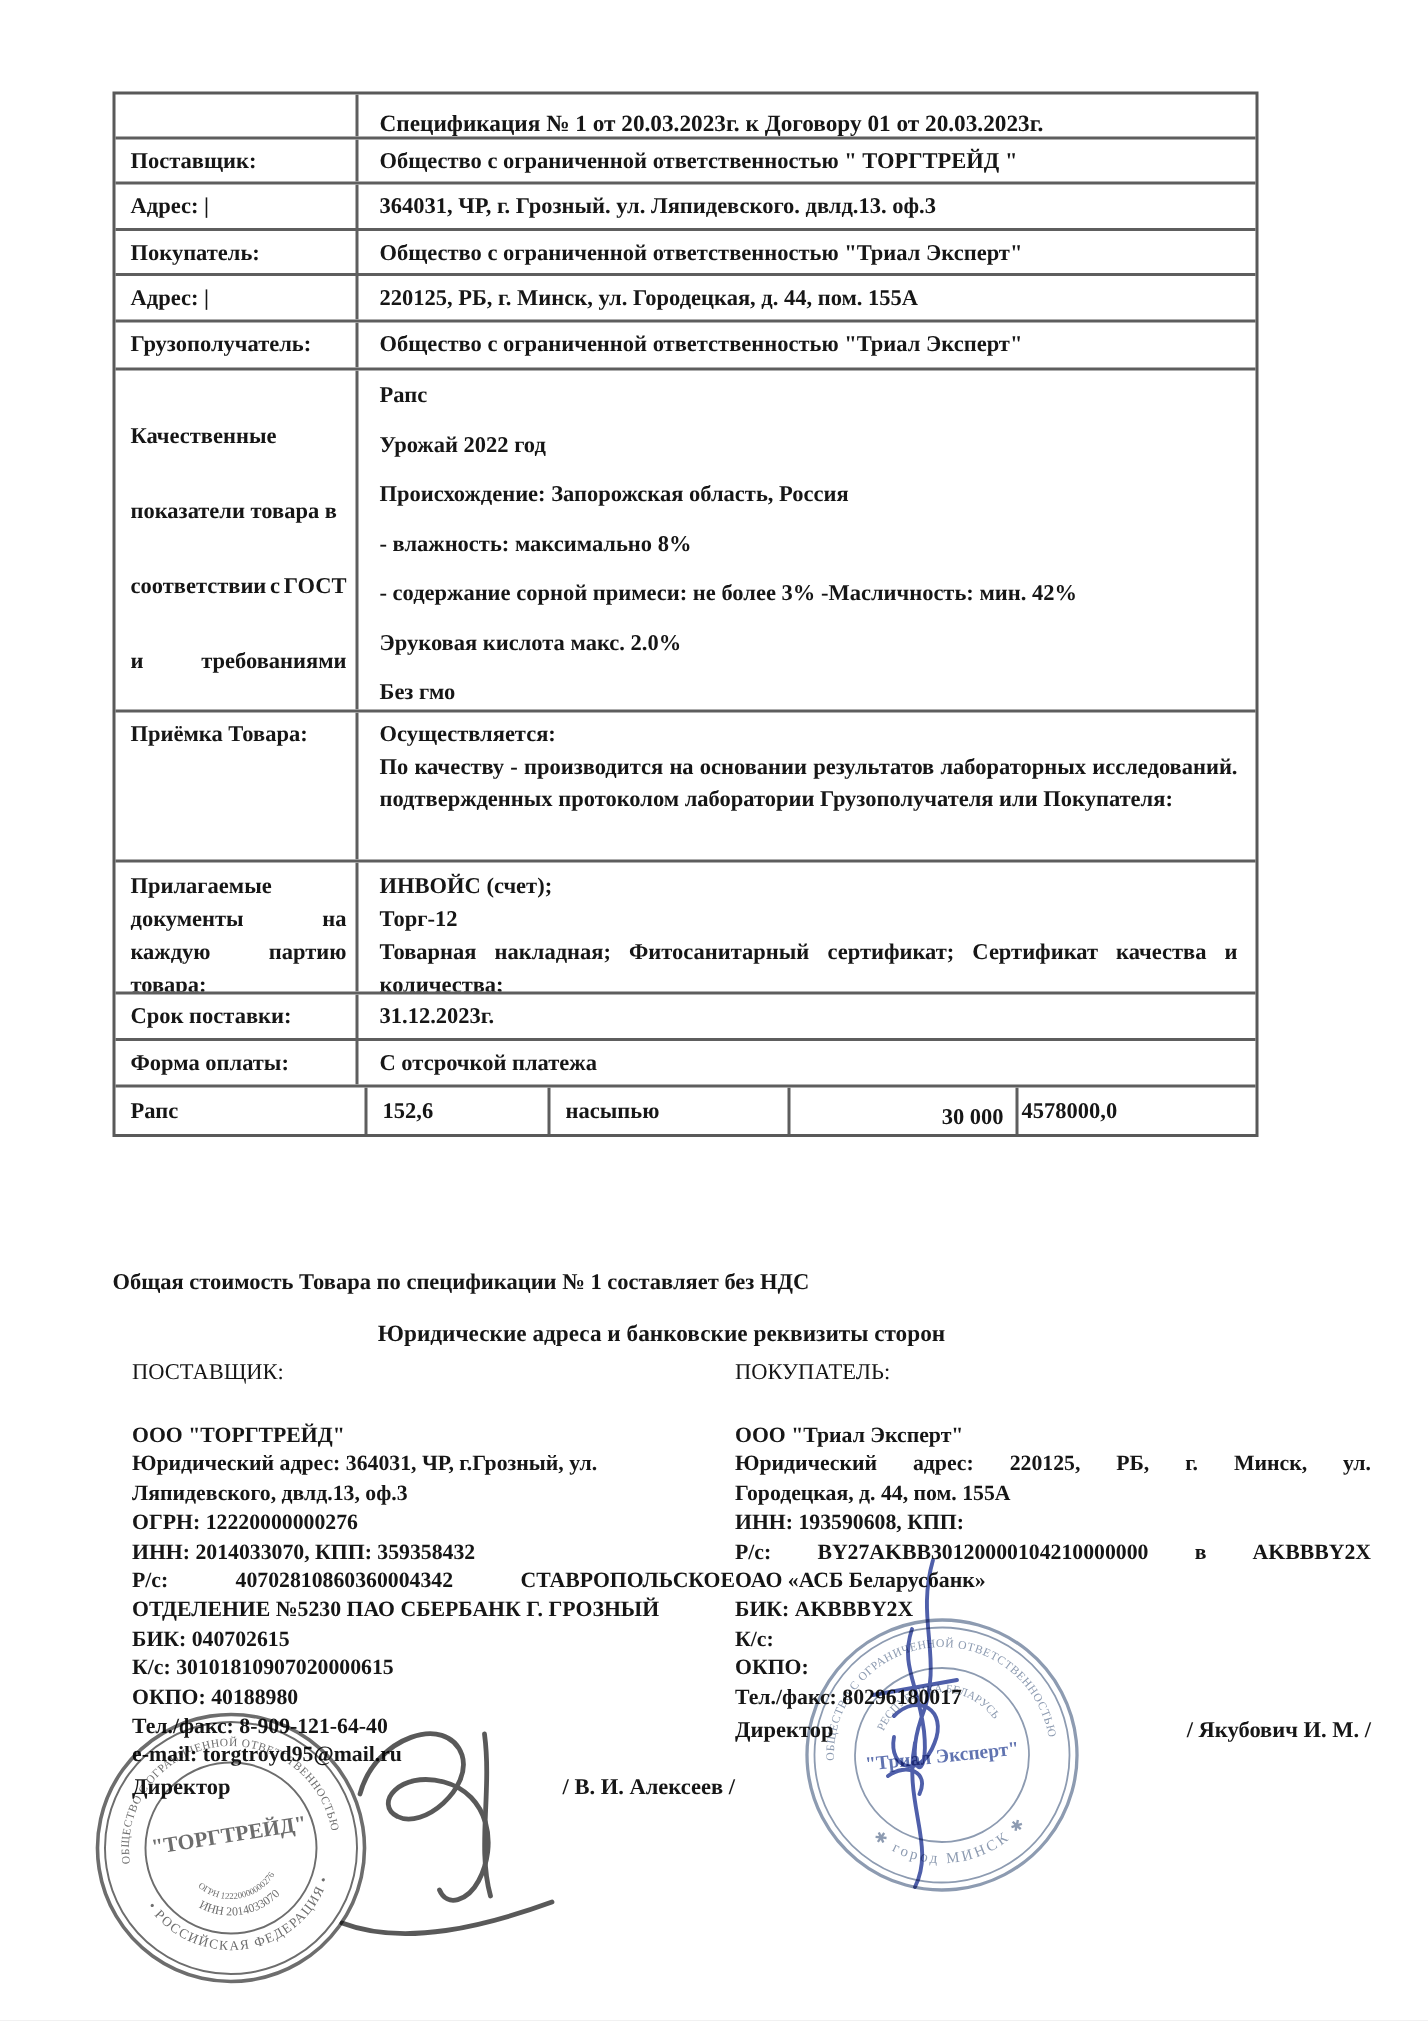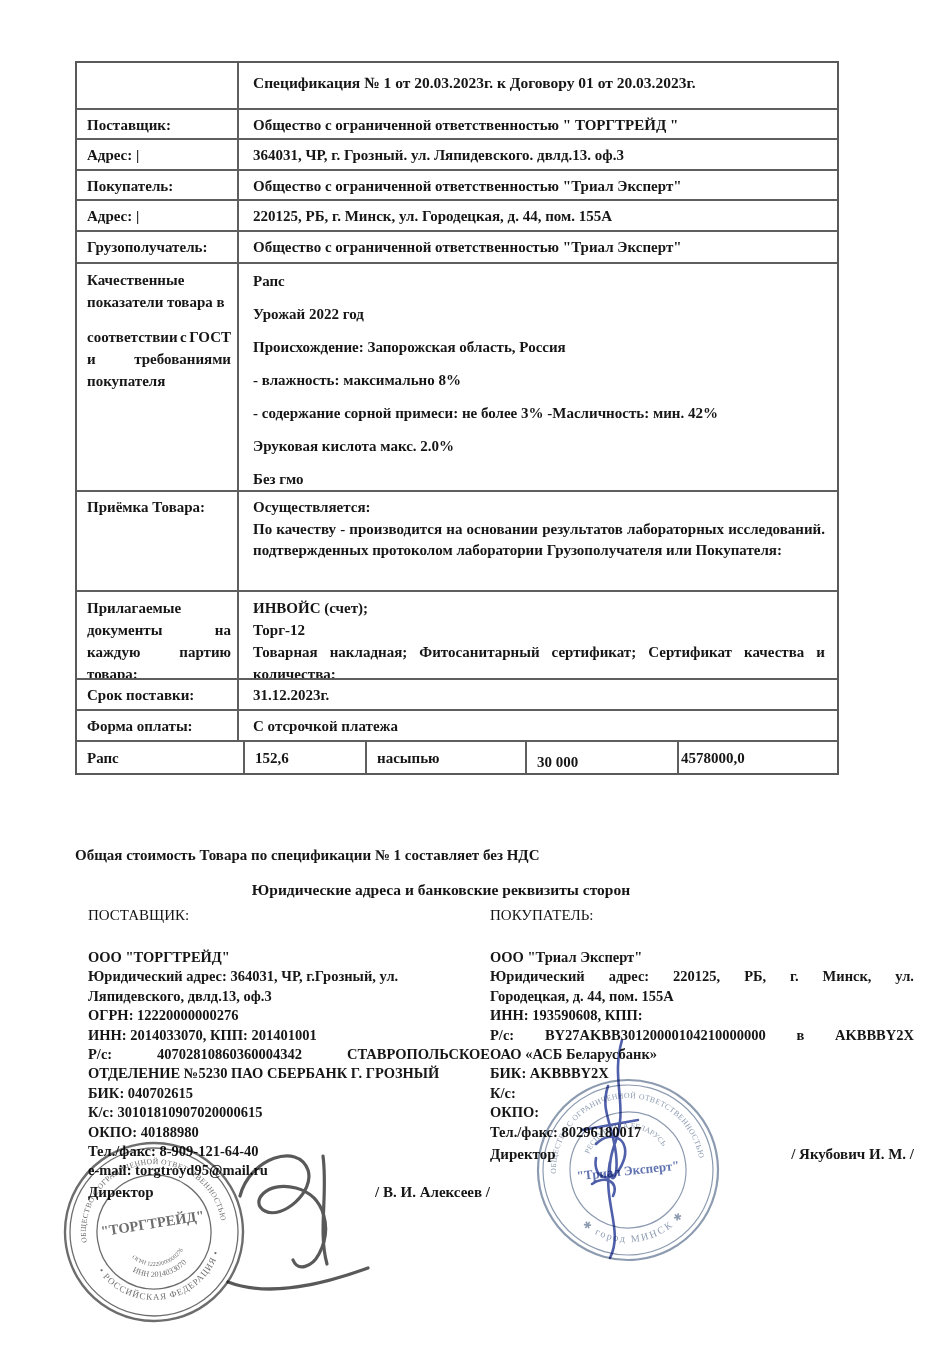--- a/index.html
+++ b/index.html
@@ -8,44 +8,44 @@
 
   
   .spec-table{position:absolute;left:75px;top:61px;width:764px;box-sizing:border-box;
               border:2px solid #595959;}
   .trow{display:flex;box-sizing:border-box;overflow:hidden;}
   .trow + .trow{border-top:2px solid #5e5e5e;}
   .lcell{width:162px;box-sizing:border-box;border-right:2px solid #5e5e5e;
          padding:5px 6px 2px 10px;font-weight:bold;font-size:15px;line-height:21px;}
   .vcell{flex:1;box-sizing:border-box;padding:5px 12px 2px 14px;font-weight:bold;
          font-size:15px;line-height:21px;}
-  .r1{height:45px}.r2{height:30px}.r3{height:31px}.r4{height:30px}.r5{height:31px}
+  .r1{height:28px}.r2{height:30px}.r3{height:31px}.r4{height:30px}.r5{height:31px}
   .r6{height:32px}.r7{height:228px}.r8{height:100px}.r9{height:88px}
   .r10{height:31px}.r11{height:31px}.r12{height:74px}.r13{height:33px}
   .title-cell{font-size:15.5px;padding-top:9px;}
   .jline{display:flex;justify-content:space-between;}
   .gap-top{margin-top:13px;text-align:right;}
   .qv{line-height:20px;margin-bottom:13px;margin-top:2px;}
   .just{text-align:justify;}
   .jforce{text-align:justify;text-align-last:justify;}
   .accept .vline{line-height:21.5px;}
   .docs-v div{line-height:22px;}
-  .qlabel div{line-height:22px;}
+  .qlabel div{line-height:22px;margin-top:28px;}
   .dlabel div{line-height:22px;}
 
   
   .pcell{box-sizing:border-box;border-right:2px solid #5e5e5e;padding:6px 8px 2px 10px;
          font-weight:bold;font-size:15px;line-height:24px;}
   .p1{width:168px;line-height:29px;}
   .p2{width:122px;}
   .p3{width:160px;}
   .p4{width:152px;}
   .p5{flex:1;border-right:none;}
   .r13 .pcell{line-height:20px;padding-top:6px;}
-  .r13 .p4{text-align:left;padding-top:10px;}
+  .r13 .p4{text-align:right;padding-top:10px;}
   .r13 .p5{padding-left:2px;}
 
   
   .total-note{position:absolute;left:75px;top:847px;width:762px;text-align:left;
               font-size:15px;font-weight:bold;}
   .req-heading{position:absolute;left:60px;top:881px;width:762px;text-align:center;
                font-size:15.5px;font-weight:bold;}
 
   
   .party-heading{position:absolute;top:907px;font-size:15px;font-weight:normal;}
@@ -177,21 +177,21 @@
   <div class="req-heading">Юридические адреса и банковские реквизиты сторон</div>
 
   <div class="party-heading ph-supplier">ПОСТАВЩИК:</div>
   <div class="party-heading ph-buyer">ПОКУПАТЕЛЬ:</div>
 
   <div class="req-col req-supplier">
       <div class="rq-line">ООО "ТОРГТРЕЙД"</div>
       <div class="rq-line">Юридический адрес: 364031, ЧР, г.Грозный, ул.</div>
       <div class="rq-line">Ляпидевского, двлд.13, оф.3</div>
       <div class="rq-line">ОГРН: 12220000000276</div>
-      <div class="rq-line">ИНН: 2014033070, КПП: 201401001</div>
+      <div class="rq-line">ИНН: 2014033070, КПП: 359358432</div>
       <div class="rq-line jforce">Р/с: 40702810860360004342 СТАВРОПОЛЬСКОЕ</div>
       <div class="rq-line">ОТДЕЛЕНИЕ №5230 ПАО СБЕРБАНК Г. ГРОЗНЫЙ</div>
       <div class="rq-line">БИК: 040702615</div>
       <div class="rq-line">К/с: 30101810907020000615</div>
       <div class="rq-line">ОКПО: 40188980</div>
       <div class="rq-line">Тел./факс: 8-909-121-64-40</div>
       <div class="rq-line">e-mail: torgtroyd95@mail.ru</div>
     </div>
   <div class="req-col req-buyer">
       <div class="rq-line">ООО "Триал Эксперт"</div>

